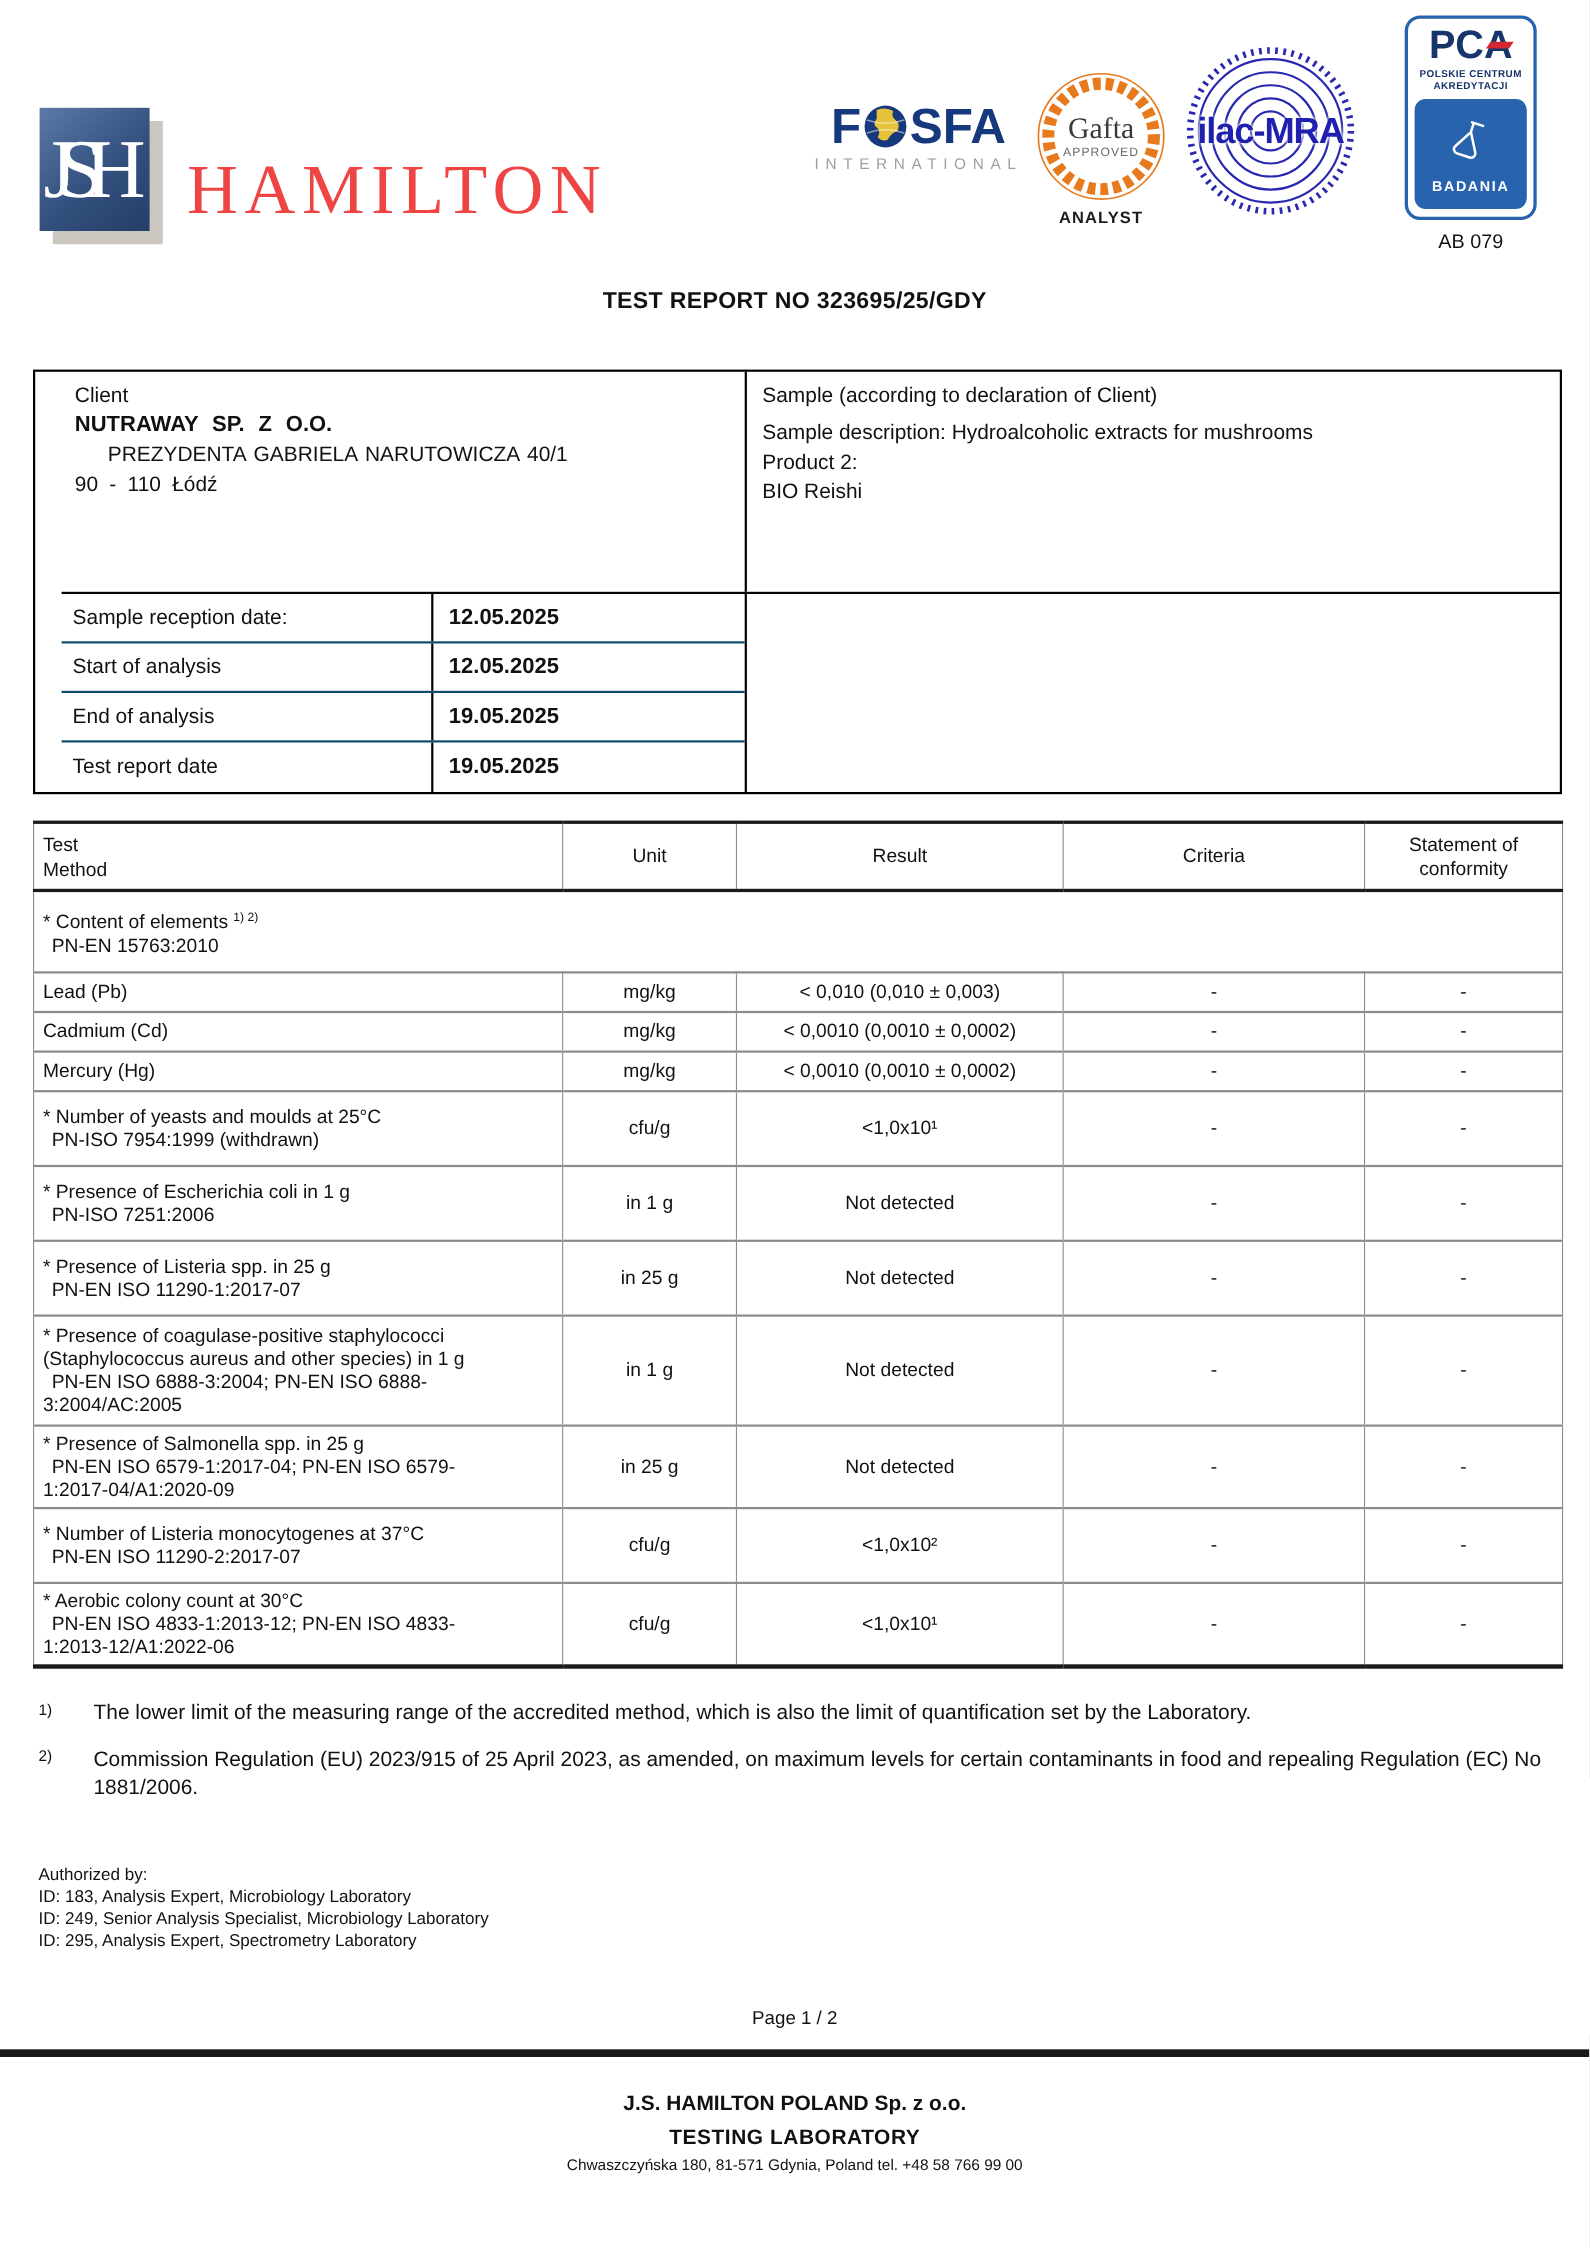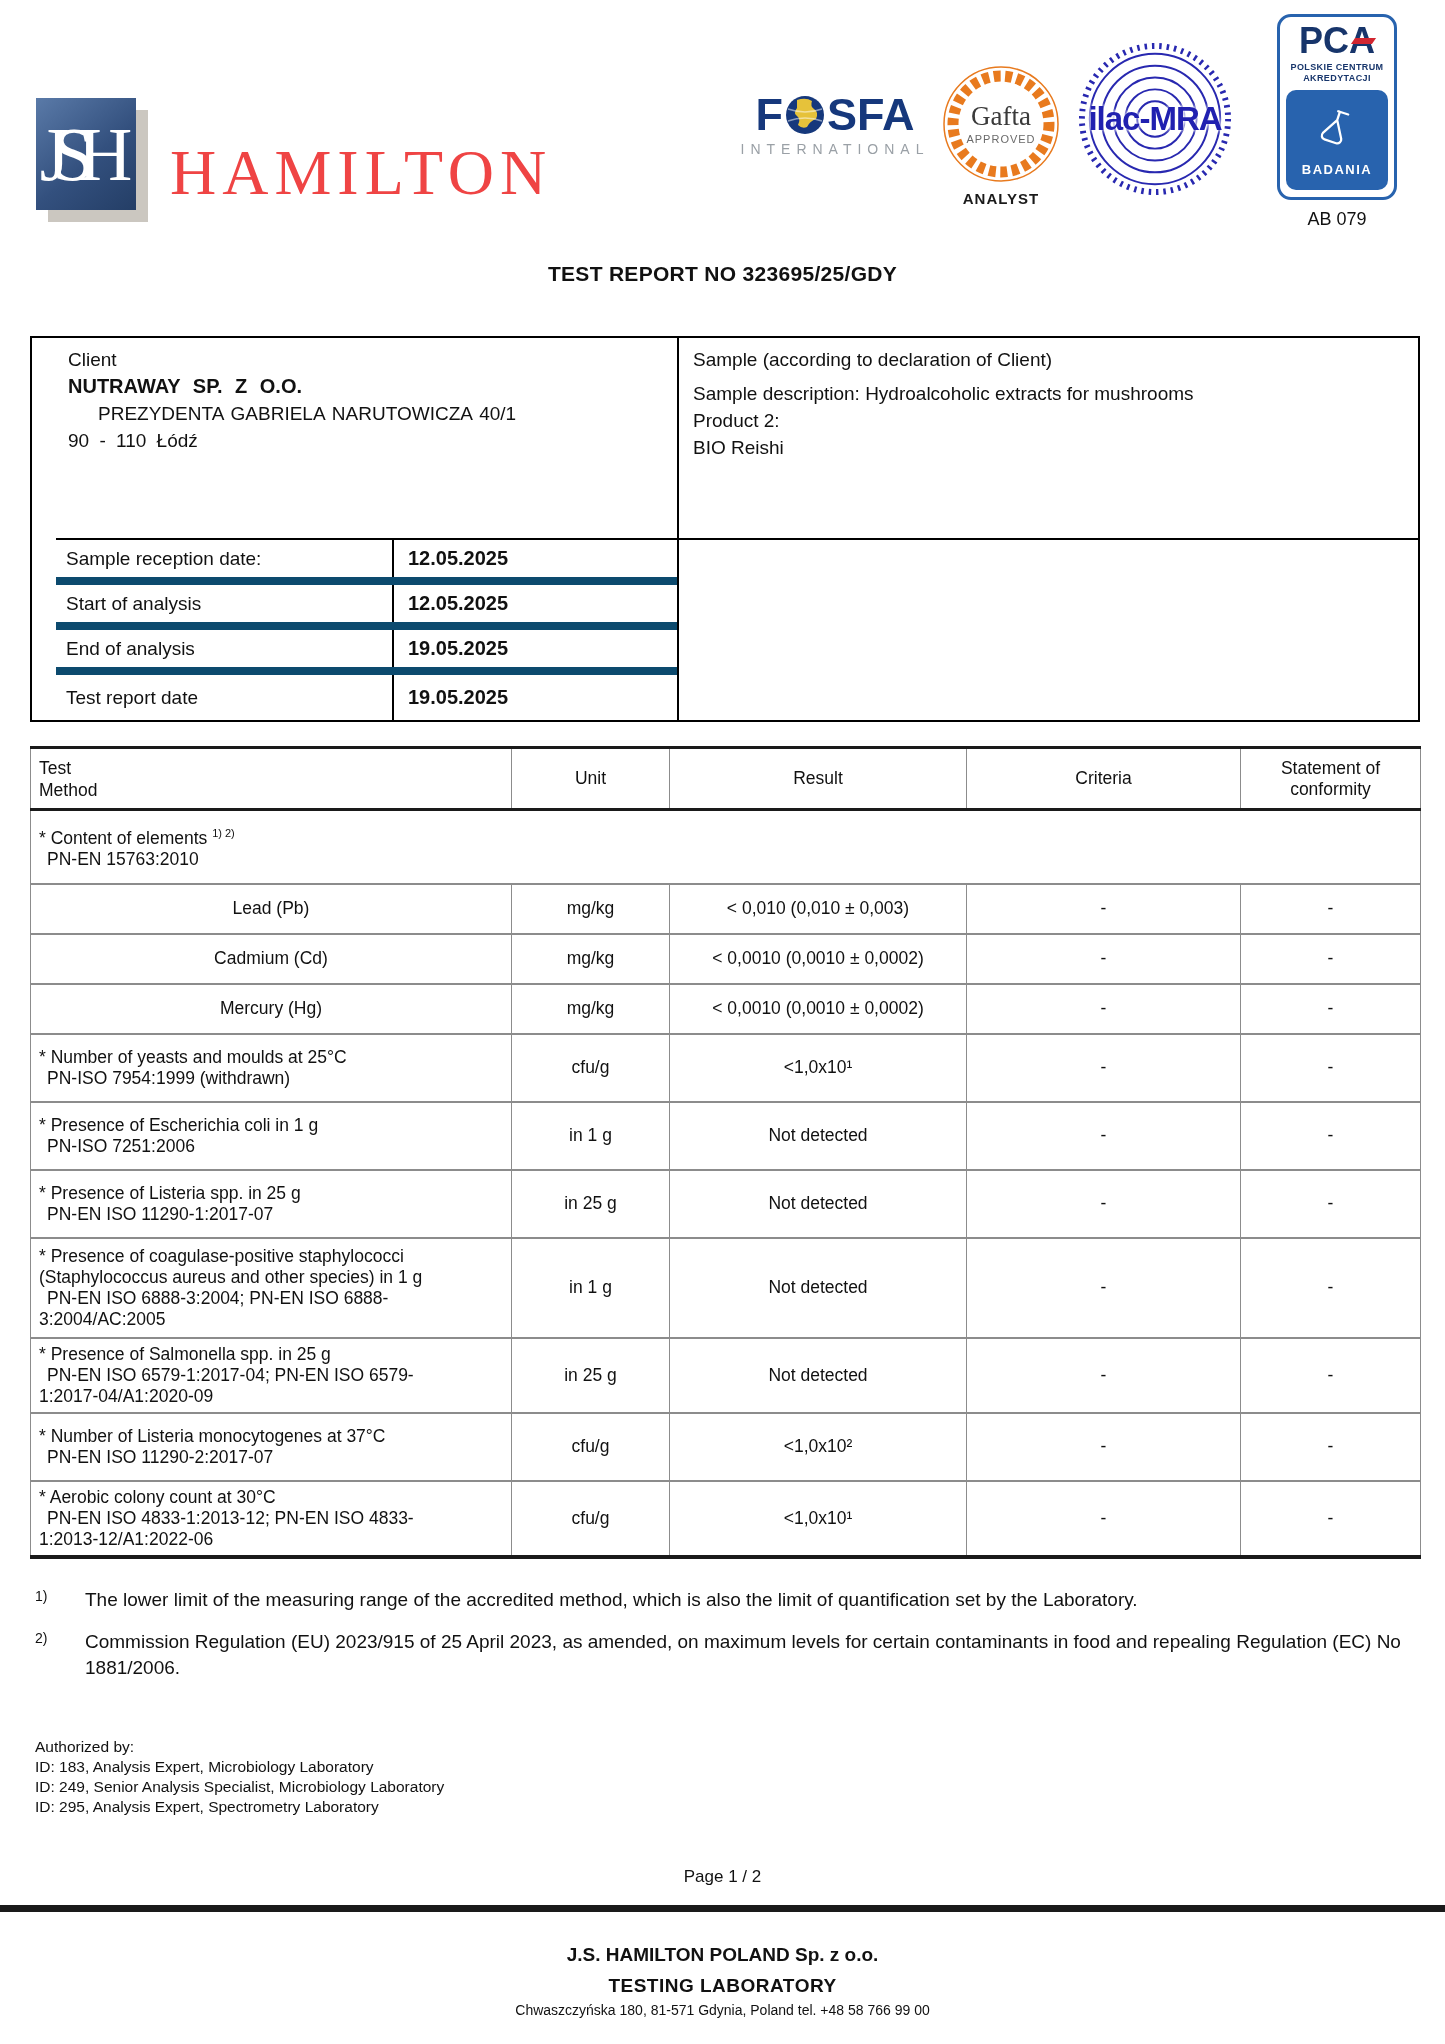--- a/index.html
+++ b/index.html
@@ -55,21 +55,21 @@
   .info-top{display:grid;grid-template-columns:623px 1fr;}
   .cell{box-sizing:border-box;font-size:19px;line-height:27px;}
   .client-cell{border-right:2px solid #000;height:200px;padding:8px 12px;}
   .sample-cell{height:200px;padding:8px 14px;}
   .client-name{font-weight:bold;font-size:20px;word-spacing:7px;}
   .addr1{word-spacing:2px;margin-left:30px;}
   .addr2{word-spacing:5px;}
   .sample-desc{margin-top:7px;}
   .info-bottom{display:grid;grid-template-columns:623px 1fr;border-top:2px solid #000;}
   .dates{display:grid;grid-template-rows:repeat(4,45px);border-right:2px solid #000;}
-  .date-row{display:grid;grid-template-columns:338px 1fr;border-bottom:8px solid #0c4a6e;}
+  .date-row{display:grid;grid-template-columns:338px 1fr;border-bottom:2px solid #0c4a6e;}
   .date-row:last-child{border-bottom:none;}
   .date-label{border-right:2px solid #000;display:flex;align-items:center;padding:0 10px;font-size:19px;}
   .date-value{display:flex;align-items:center;padding:0 14px;font-size:20px;font-weight:bold;}
   .statuses{display:grid;grid-template-rows:82px 1fr;}
   .status-cell{border-bottom:2px solid #000;padding:12px 14px;font-size:19px;box-sizing:border-box;}
   .received-cell{display:flex;align-items:center;padding:0 14px;font-size:19px;}
 
   
   table.results{border-collapse:collapse;table-layout:fixed;width:1390px;margin:24px 25px 0 30px;
                 font-size:17.5px;}
@@ -79,21 +79,21 @@
         border-top:2px solid #8c8c8c;border-bottom:2px solid #8c8c8c;
         vertical-align:middle;font-weight:normal;padding:5px 8px;box-sizing:border-box;}
   .results thead th{border-top:3px solid #1a1a1a;border-bottom:3px solid #1a1a1a;height:62px;}
   .results tbody tr:last-child td{border-bottom:4px solid #1a1a1a;}
   th.h-method{text-align:left;line-height:22px;}
   th.h-mid{text-align:center;}
   td.c-method{text-align:left;line-height:21px;}
   td.c-center{text-align:center;}
   .m-ind{padding-left:8px;}
   tr.h-section td{height:74px;vertical-align:middle;}
-  tr.h1 td{height:50px;text-align:center;} tr.h2 td{height:68px;} tr.h3 td{height:70px;} tr.h4 td{height:100px;}
+  tr.h1 td{height:36px;} tr.h2 td{height:68px;} tr.h3 td{height:70px;} tr.h4 td{height:100px;}
   sup.fn{font-size:11px;}
 
   
   .footnotes{margin:28px 25px 0 35px;font-size:19px;line-height:26px;}
   .fnote{display:flex;margin-bottom:16px;}
   .fnote .mk{width:50px;flex:0 0 50px;font-size:14px;vertical-align:super;position:relative;top:-4px;}
   .auth{margin:56px 25px 0 35px;font-size:15.5px;line-height:20px;}
   .pageno{margin-top:50px;text-align:center;font-size:17px;}
   .rule{margin-top:18px;height:7px;background:#1a1a1a;}
   .foot{margin-top:32px;text-align:center;}

